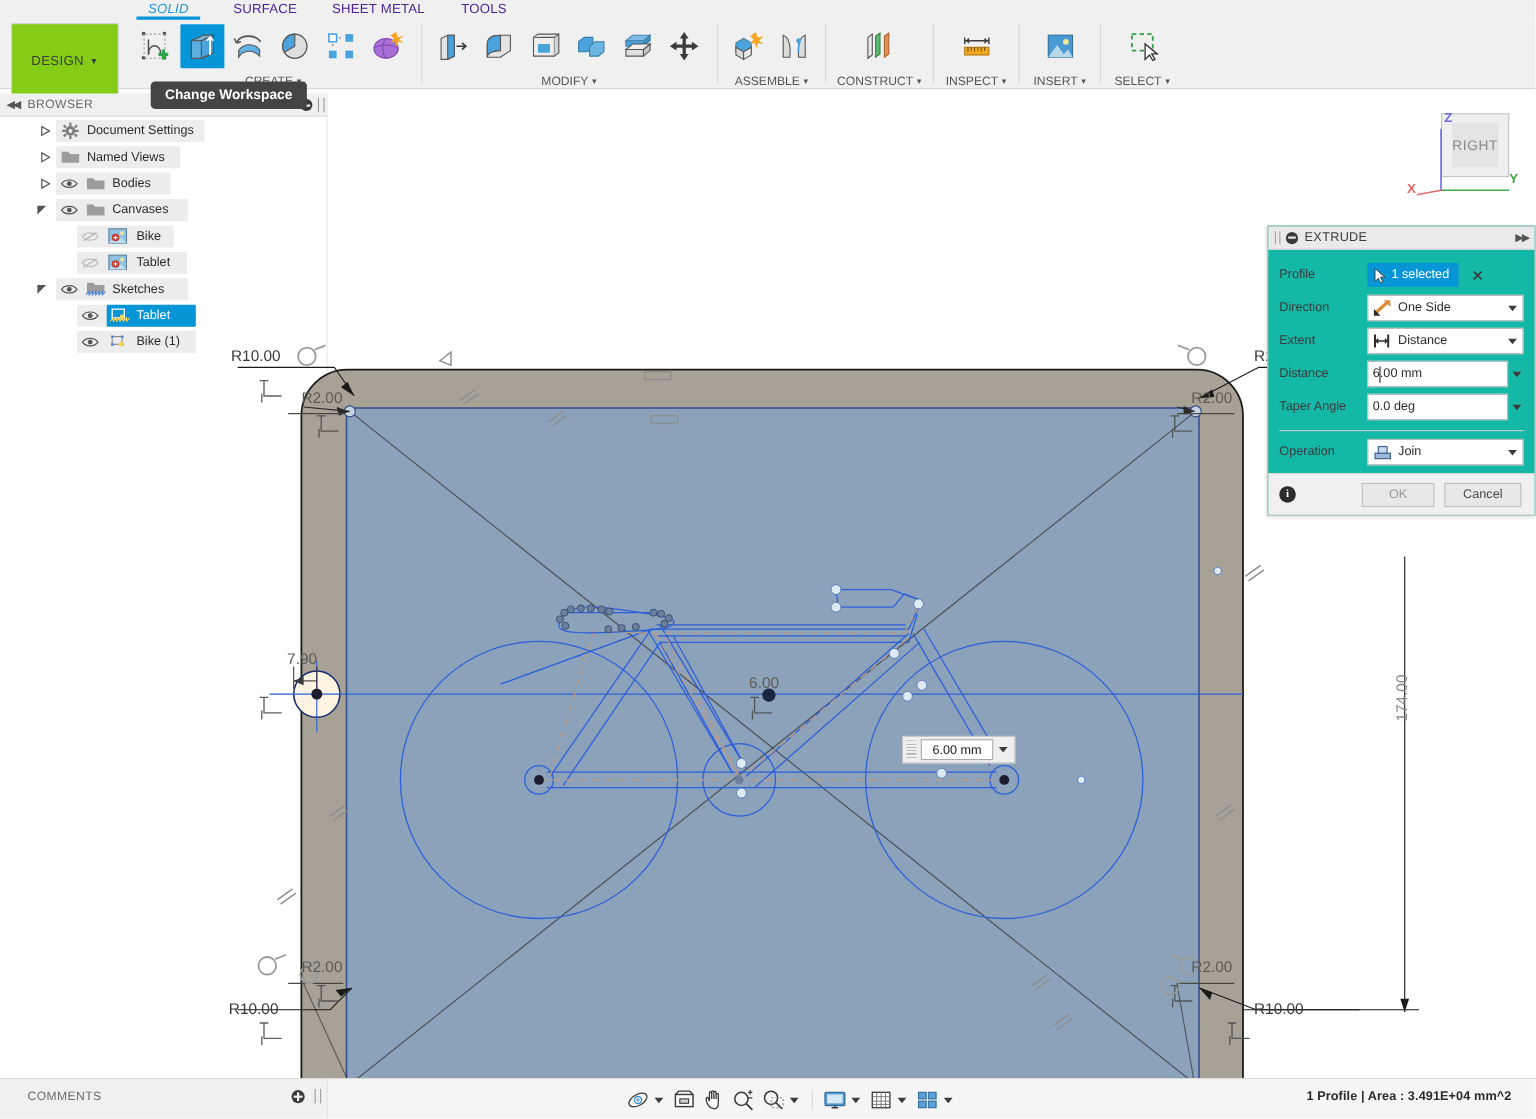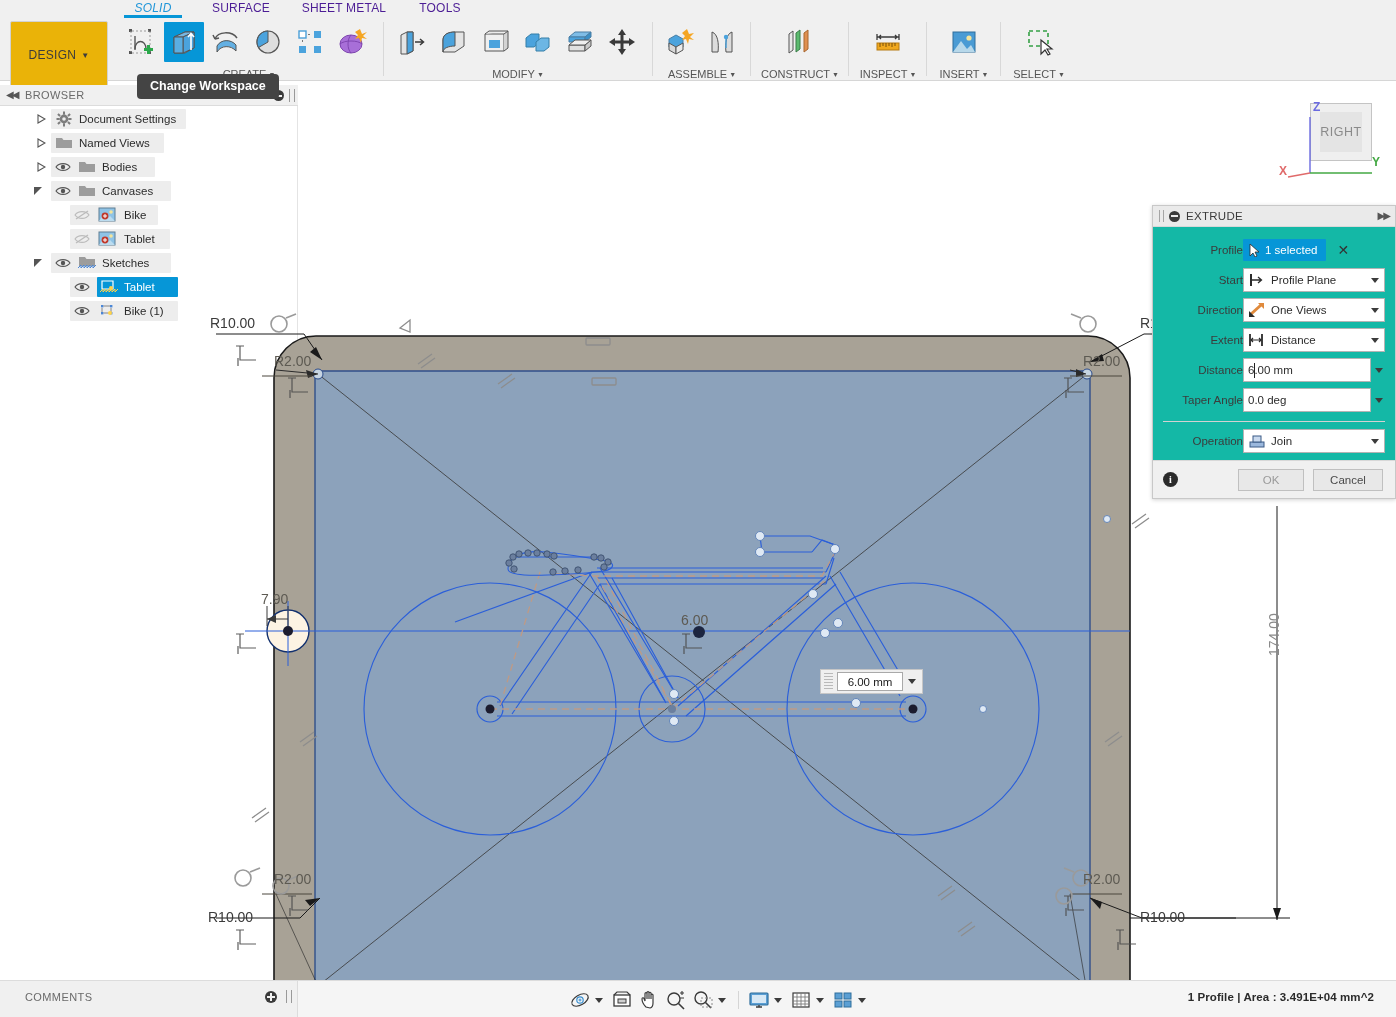--- a/index.html
+++ b/index.html
@@ -29,21 +29,21 @@
     bottom: -1px; width: 58px; height: 4px; background: #0696d7;
   }
 
   
   .ribbon {
     position: absolute; left: 0; top: 18px; width: 1396px; height: 63px;
     background: #f0f0f0; border-bottom: 1px solid #d6d6d6;
   }
   .design-btn {
     position: absolute; left: 10px; top: 3px; width: 98px; height: 68px;
-    background: #eab308; border: 1px solid #d2d2d2; border-radius: 2px;
+    background: #84cc16; border: 1px solid #d2d2d2; border-radius: 2px;
     display: flex; align-items: center; justify-content: center;
     font-size: 12px; color: #3c3c3c; letter-spacing: .3px;
   }
   .design-btn .caret { margin-left: 5px; font-size: 8px; }
 
   .rgroup { position: absolute; top: 0; height: 63px; }
   .rgroup .items {
     position: absolute; left: 0; top: 2px; height: 44px;
     display: flex; align-items: center; gap: 2px;
   }
@@ -153,21 +153,21 @@
     width: 5px; height: 12px; border-left: 1px solid #a5a5a5; border-right: 1px solid #a5a5a5;
     margin-right: 5px;
   }
   .dlg-title .mdot {
     width: 11px; height: 11px; border-radius: 50%; background: #3a3a3a; margin-right: 6px;
     position: relative;
   }
   .dlg-title .mdot::after { content:''; position:absolute; left:2px; top:4.5px; width:7px; height:2px; background:#eaeaea; }
   .dlg-title .expand { position: absolute; right: 6px; top: 4px; font-size: 10px; color: #555; letter-spacing: -2px; }
 
-  .dlg-body { padding: 8px 10px 4px 10px; text-align: right; }
+  .dlg-body { padding: 8px 10px 4px 10px; }
   .row { display: flex; align-items: center; height: 30px; }
   .row .lab { width: 80px; font-size: 11.5px; color: #3b3b3b; }
   .row .ctl { flex: 1; position: relative; }
 
   .sel-chip {
     display: inline-flex; align-items: center; gap: 5px;
     background: #0696d7; color: #fff; font-size: 11.5px;
     height: 22px; padding: 0 9px 0 6px; border-radius: 1px;
   }
   .xbtn { margin-left: 11px; font-size: 14px; color: #333; cursor: default; }
@@ -935,48 +935,33 @@
           <span class="sel-chip">
             <svg width="11" height="13" viewBox="0 0 11 13">
                 <path d="M1 0 L1 12 L4 9 L6 13 L8 12 L6 8 L10 8 Z" fill="#fff" stroke="#2b2b2b" stroke-width=".8"></path>
               </svg>
             <span>1 selected</span>
           </span>
           <span class="xbtn">✕</span>
         </div>
       </div>
 
-      <div class="row">
-        <div class="lab">Start</div>
-        <div class="ctl">
-          <div class="combo">
-            <span class="ci">
-              <svg width="18" height="16" viewBox="0 0 18 16">
-                  <path d="M3 2 L3 14" stroke="#2b2b2b" stroke-width="2"></path>
-                  <path d="M3 8 L13 8 M10 5 L13.5 8 L10 11" stroke="#2b2b2b" stroke-width="1.3" fill="none"></path>
-                </svg>
-            </span>
-            <span>Profile Plane</span>
-            <span class="arrow-dn"></span>
-          </div>
-        </div>
-      </div>
 
       <div class="row">
         <div class="lab">Direction</div>
         <div class="ctl">
           <div class="combo">
             <span class="ci">
               <svg width="18" height="16" viewBox="0 0 18 16">
                   <path d="M2 13 L13 3" stroke="#e08a3c" stroke-width="3"></path>
                   <path d="M10 1 L16 1 L16 7 Z" fill="#e08a3c"></path>
                   <path d="M1 9 L1 15 L7 15 Z" fill="#2b2b2b"></path>
                 </svg>
             </span>
-            <span>One Views</span>
+            <span>One Side</span>
             <span class="arrow-dn"></span>
           </div>
         </div>
       </div>
 
       <div class="row">
         <div class="lab">Extent</div>
         <div class="ctl">
           <div class="combo">
             <span class="ci">

